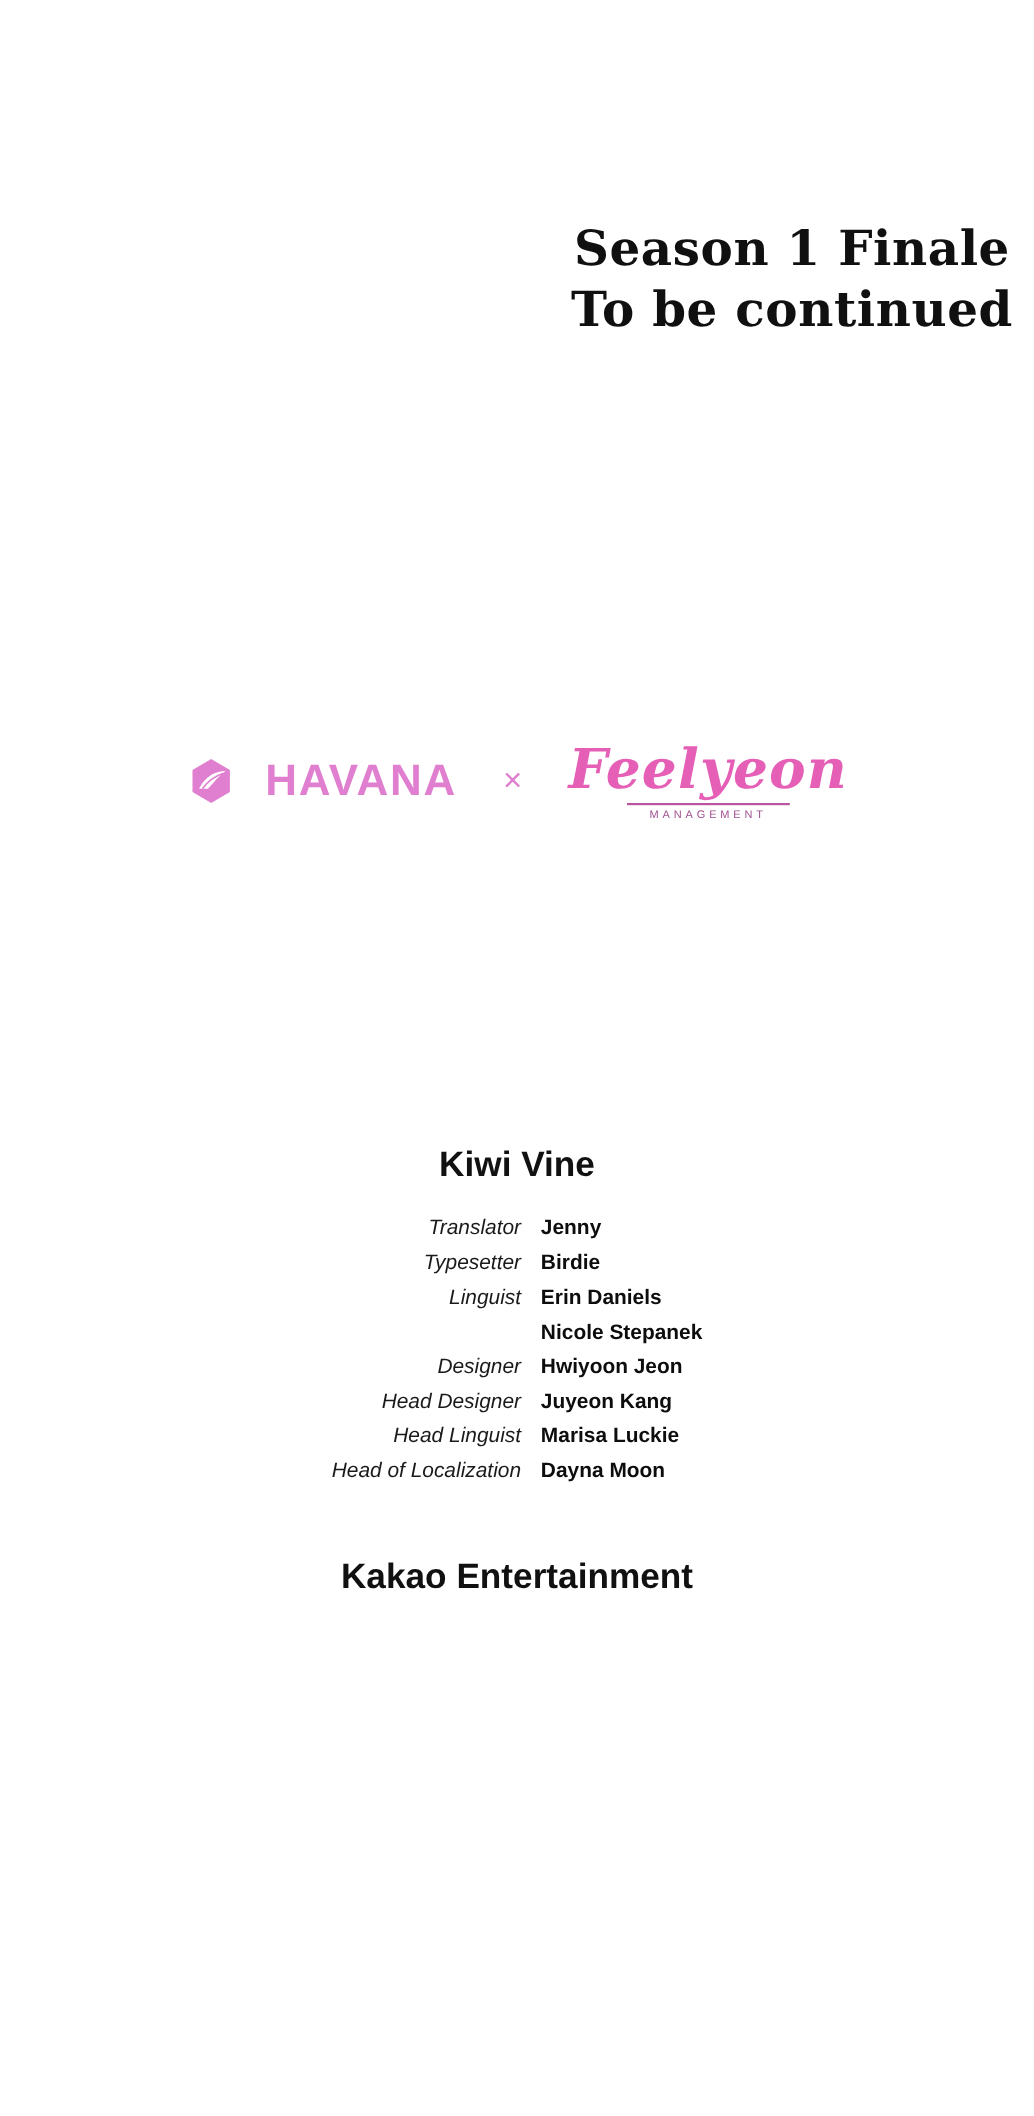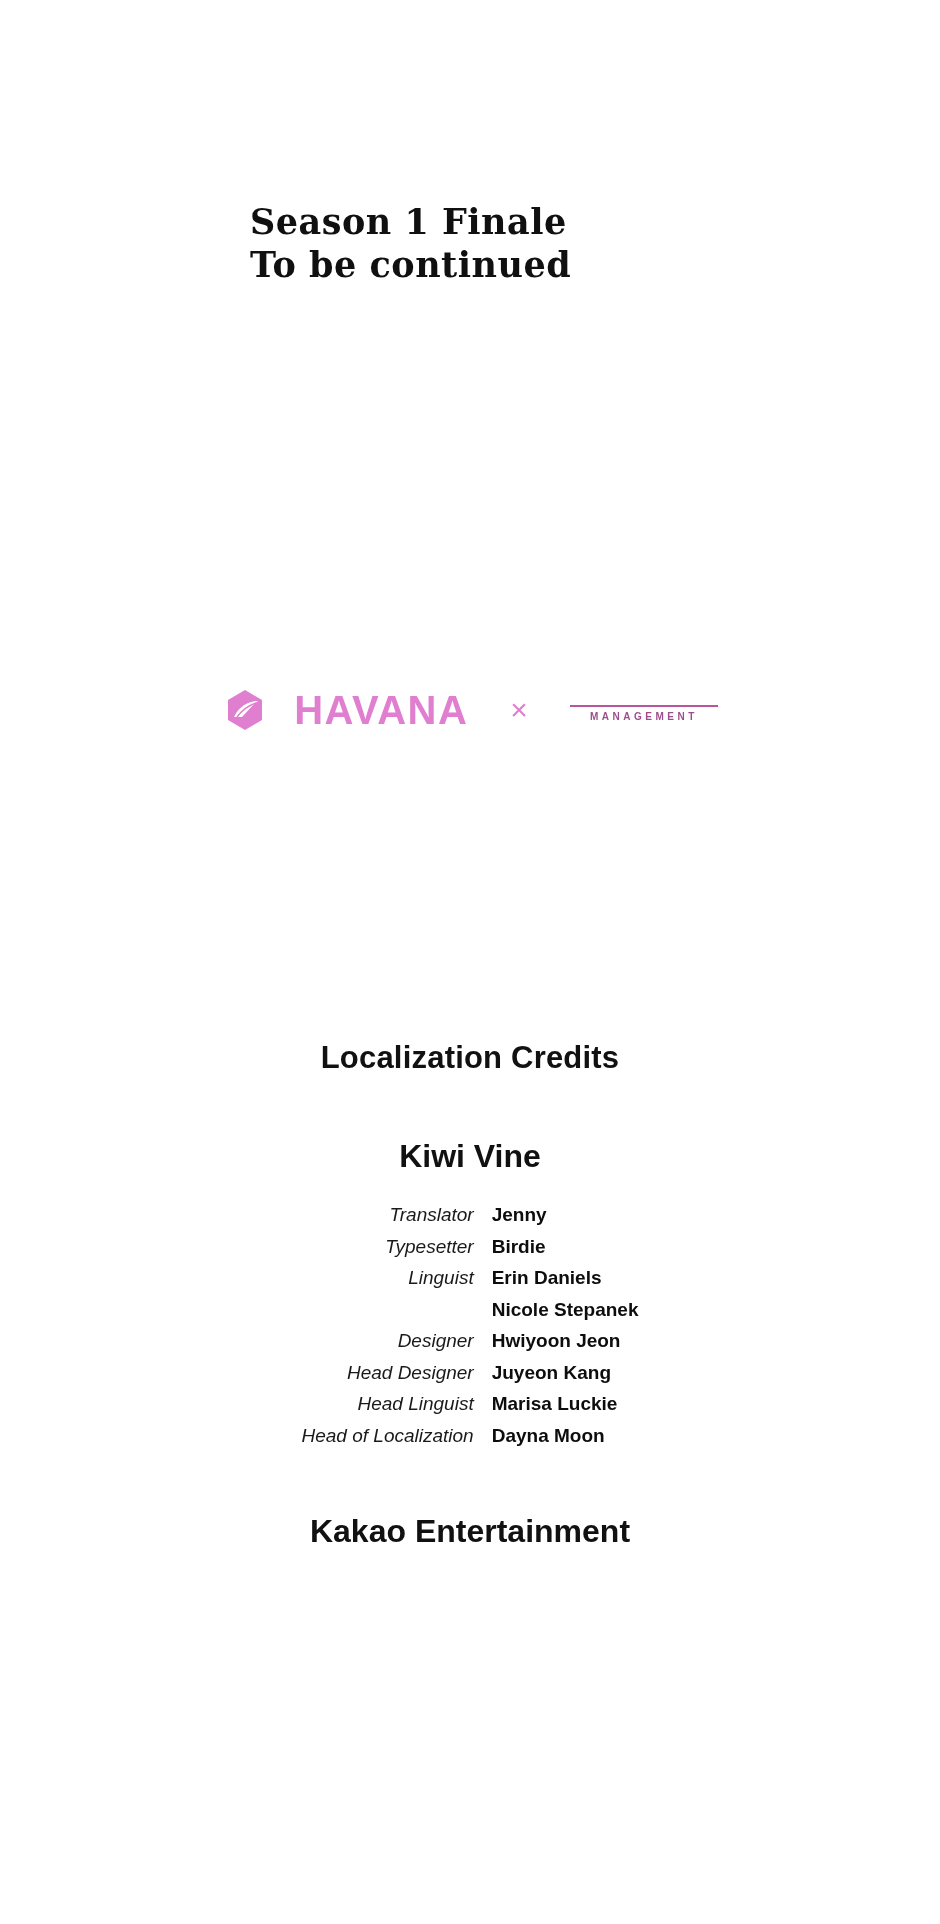--- a/index.html
+++ b/index.html
@@ -15,23 +15,24 @@
     color: #111111;
     overflow: hidden;
   }
 
   
   .finale {
     position: absolute;
     top: 200px;
     left: 0;
     width: 940px;
+    text-align: center;
     font-family: "DejaVu Serif", serif;
     font-weight: bold;
-    font-size: 35px;
+    font-size: 44px;
     line-height: 1.24;
     letter-spacing: 0.5px;
     color: #101010;
   }
   .finale .line {
     display: block;
     white-space: nowrap;
   }
   .finale-shift {
     
@@ -96,21 +97,21 @@
     width: 148px;
     height: 2px;
     background: #b8559e;
     margin: 6px 0 4px 0;
   }
   .feelyeon-sub {
     font-family: "Liberation Sans", sans-serif;
     font-size: 10px;
     letter-spacing: 3.5px;
     color: #9e4d8c;
-    font-weight: bold;
+    font-weight: normal;
   }
 
   
   .credits {
     position: absolute;
     top: 1040px;
     left: 0;
     width: 940px;
     text-align: center;
   }
@@ -173,28 +174,28 @@
         <path d="M12 30 C18 18, 28 14, 36 14 C30 18, 26 24, 20 30 Z" fill="#ffffff"></path>
         <path d="M15 30 C21 22, 28 18, 34 16" stroke="#e07fd0" stroke-width="1.4" fill="none"></path>
       </svg>
     </span>
     <span class="havana-word">HAVANA</span>
   </div>
 
   <span class="cross">×</span>
 
   <div class="feelyeon-logo">
+    <span class="feelyeon-word">Feelyeon</span>
     <span class="feelyeon-rule"></span>
     <span class="feelyeon-sub">MANAGEMENT</span>
   </div>
 
 </div>
 
 <div class="credits">
-  <h2 class="credits-title">Localization Credits</h2>
 
   <h3 class="section-title">Kiwi Vine</h3>
   <table class="credit-table">
     <tbody>
       <tr>
         <td class="credit-role">Translator</td>
         <td class="credit-name">Jenny</td>
       </tr>
       <tr>
         <td class="credit-role">Typesetter</td>

